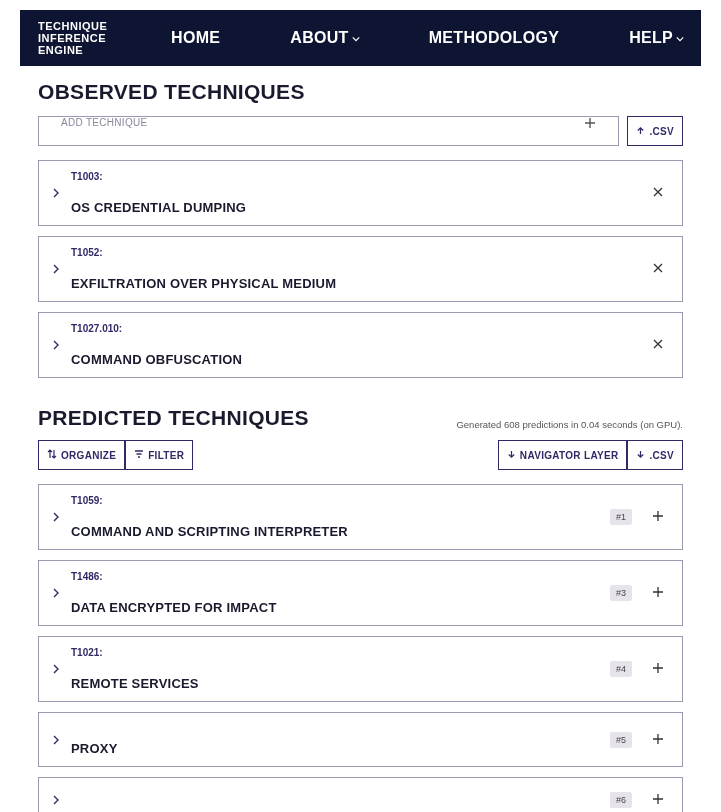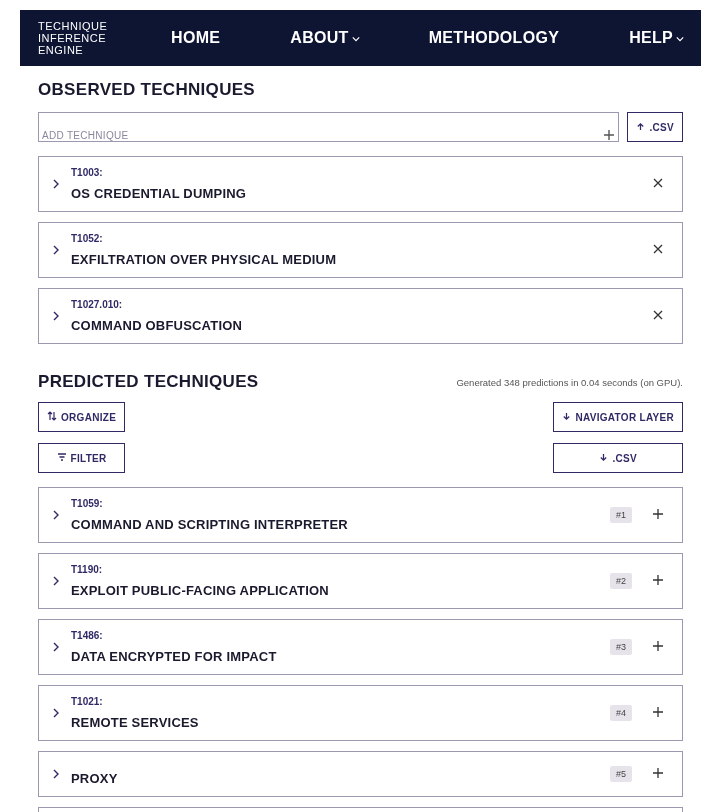--- a/index.html
+++ b/index.html
@@ -18,21 +18,21 @@
     color: #fff;
     height: 56px;
     display: flex;
     align-items: center;
     justify-content: space-between;
     padding: 0 18px;
     margin: 10px 0 0 0;
   }
   .app-title {
     font-size: 11px;
-    font-weight: 400;
+    font-weight: 700;
     letter-spacing: 0.5px;
     text-transform: uppercase;
   }
   .nav {
     display: flex;
     gap: 22px;
     align-items: center;
   }
   .nav-item {
     font-size: 16px;
@@ -48,40 +48,40 @@
   .chev-down {
     width: 7px; height: 7px;
     display: inline-block;
   }
   .chev-down svg { display:block; }
   .content {
     padding: 14px 18px 0 18px;
   }
   .section-title {
     font-family: Arial, sans-serif;
-    font-size: 17px;
+    font-size: 21px;
     font-weight: 800;
     letter-spacing: 0.3px;
     text-transform: uppercase;
     color: #1a1a2e;
     margin-bottom: 12px;
   }
   .add-row {
     display: flex;
     gap: 8px;
     margin-bottom: 14px;
   }
   .add-input {
     flex: 1;
     border: 1px solid #9b98b0;
     height: 30px;
     display: flex;
-    align-items: flex-end;
+    align-items: flex-start;
     justify-content: space-between;
-    padding: 0 3px;
+    padding: 0 22px;
   }
   .add-placeholder {
     font-size: 10px;
     color: #8a879c;
     letter-spacing: 0.3px;
     text-transform: uppercase;
   }
   .plus-icon, .x-icon, .chevr-icon { display:inline-flex; align-items:center; justify-content:center; }
   .small-btn {
     border: 1px solid #2f2a66;
@@ -114,45 +114,45 @@
     font-size: 10px;
     color: #2f2a66;
     font-weight: 600;
   }
   .tech-name {
     font-size: 13px;
     font-weight: 800;
     text-transform: uppercase;
     color: #1a1a2e;
     letter-spacing: 0.2px;
-    margin-top: 8px;
+    margin-top: 18px;
   }
   .x-btn {
     width: 24px; height:24px;
     display:flex; align-items:center; justify-content:center;
     cursor:pointer;
   }
   .predicted-header {
     display:flex;
-    align-items: center;
+    align-items: flex-end;
     justify-content: space-between;
     margin-top: 28px;
     margin-bottom: 10px;
   }
   .gen-note {
     font-size: 9.5px;
     color: #555;
   }
   .controls-row {
     display:flex;
     justify-content: space-between;
     margin-bottom: 14px;
   }
   .controls-left, .controls-right {
-    display:flex; gap:11px;flex-direction:column;
+    display:flex; gap:0;
   }
   .rank-badge {
     background: #e6e4ea;
     color: #444;
     font-size: 9px;
     padding: 3px 6px;
     border-radius: 2px;
     min-width: 22px;
     text-align: center;
   }
@@ -271,21 +271,21 @@
           <div class="x-btn">
             <span><svg width="12" height="12" viewBox="0 0 12 12">
                 <path d="M2 2 L10 10 M10 2 L2 10" stroke="#333" stroke-width="1.3"></path>
               </svg></span>
           </div>
         </div>
       </div>
 
     <div class="predicted-header">
       <div class="section-title" style="margin-bottom:0">PREDICTED TECHNIQUES</div>
-      <div class="gen-note">Generated 348 predictions in 0.04 seconds (on GPU).</div>
+      <div class="gen-note">Generated 608 predictions in 0.04 seconds (on GPU).</div>
     </div>
 
     <div class="controls-row">
       <div class="controls-left">
         <div class="small-btn">
           <span><svg width="10" height="10" viewBox="0 0 10 10">
                 <path d="M3 1 V9 M1 3 L3 1 L5 3 M7 9 V1 M5 7 L7 9 L9 7" stroke="#2f2a66" stroke-width="1.2" fill="none"></path>
               </svg></span>
           <span>ORGANIZE</span>
         </div>
@@ -318,39 +318,20 @@
             <svg width="10" height="10" viewBox="0 0 10 10">
               <path d="M3 1 L7 5 L3 9" stroke="#2f2a66" stroke-width="1.4" fill="none"></path>
             </svg>
           </span>
           <div class="tech-body">
             <div class="tech-id">T1059:</div>
             <div class="tech-name">COMMAND AND SCRIPTING INTERPRETER</div>
           </div>
           <div class="card-right">
             <div class="rank-badge">#1</div>
-            <div class="x-btn">
-              <span><svg width="12" height="12" viewBox="0 0 12 12">
-                  <path d="M6 1 V11 M1 6 H11" stroke="#333" stroke-width="1.3"></path>
-                </svg></span>
-            </div>
-          </div>
-        </div>
-        <div class="tech-card">
-          <span class="chevr-icon">
-            <svg width="10" height="10" viewBox="0 0 10 10">
-              <path d="M3 1 L7 5 L3 9" stroke="#2f2a66" stroke-width="1.4" fill="none"></path>
-            </svg>
-          </span>
-          <div class="tech-body">
-            <div class="tech-id">T1190:</div>
-            <div class="tech-name">EXPLOIT PUBLIC-FACING APPLICATION</div>
-          </div>
-          <div class="card-right">
-            <div class="rank-badge">#2</div>
             <div class="x-btn">
               <span><svg width="12" height="12" viewBox="0 0 12 12">
                   <path d="M6 1 V11 M1 6 H11" stroke="#333" stroke-width="1.3"></path>
                 </svg></span>
             </div>
           </div>
         </div>
         <div class="tech-card">
           <span class="chevr-icon">
             <svg width="10" height="10" viewBox="0 0 10 10">

